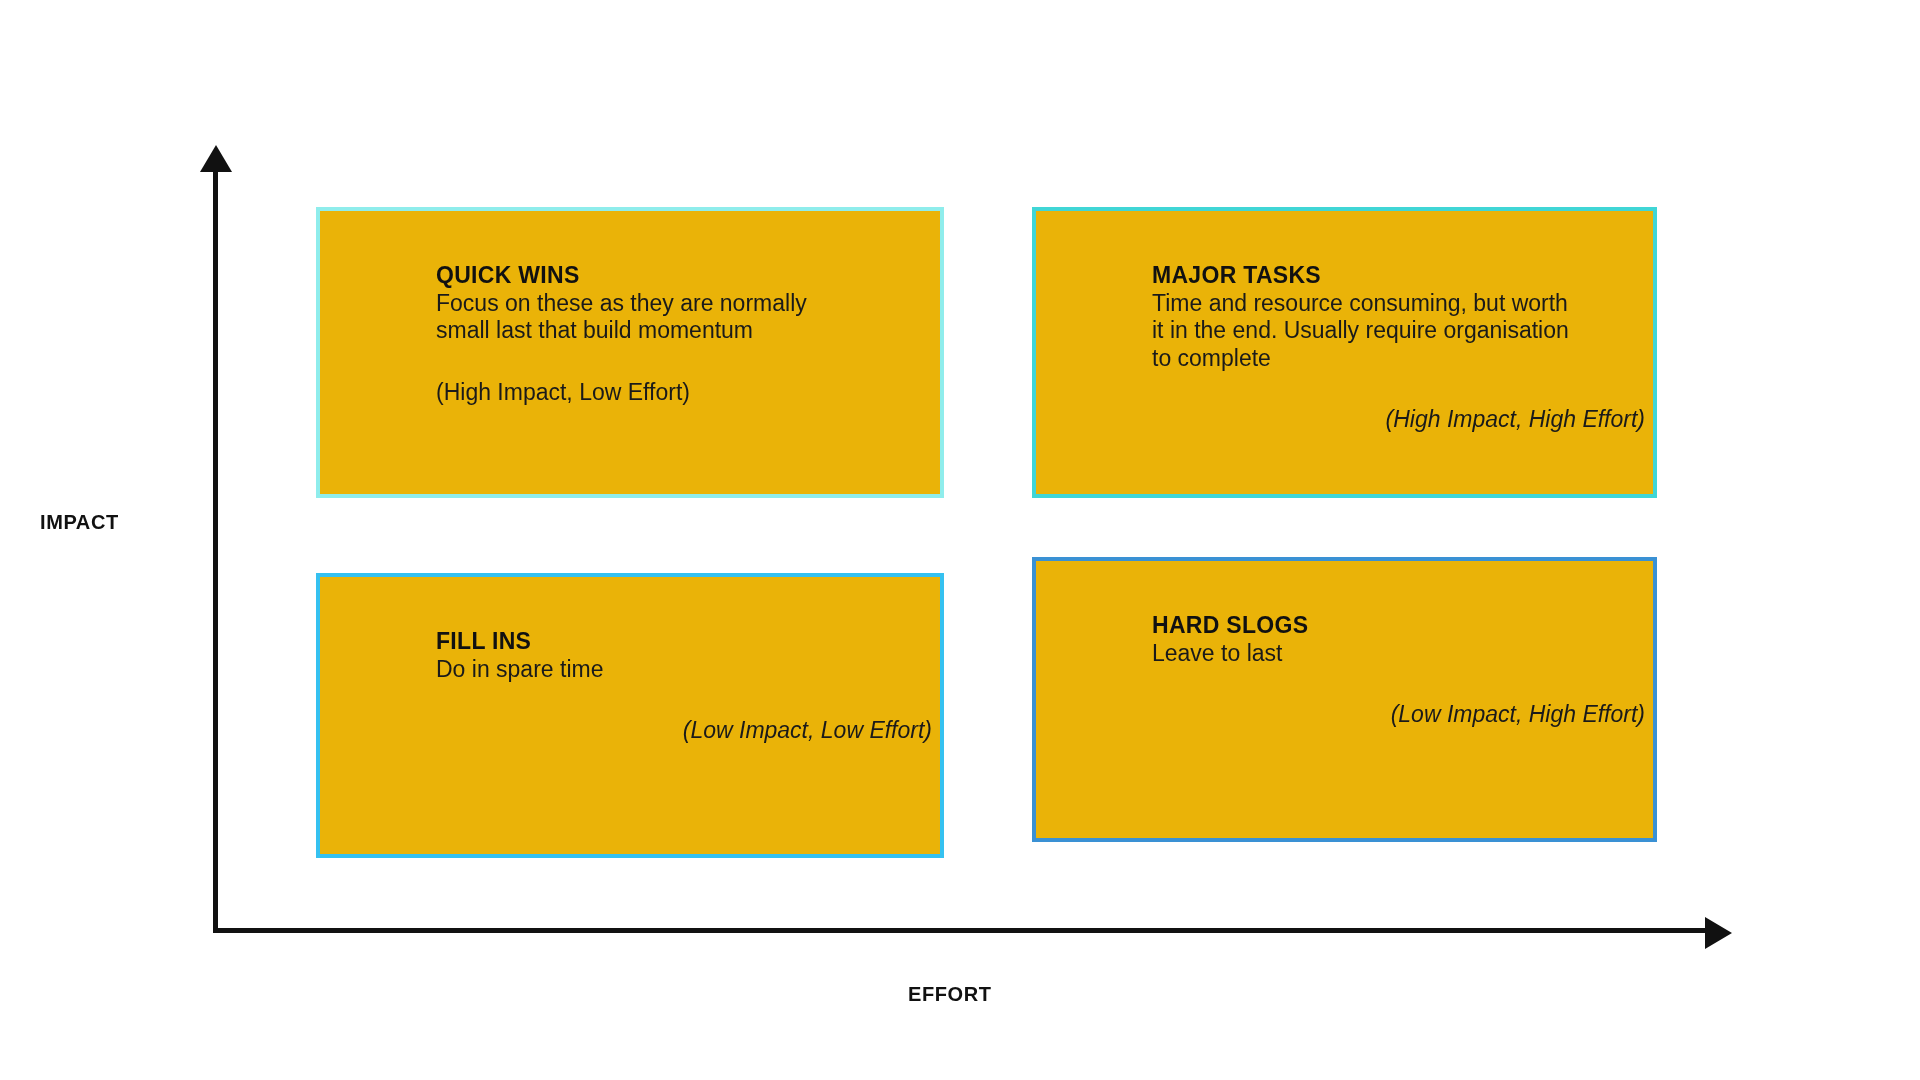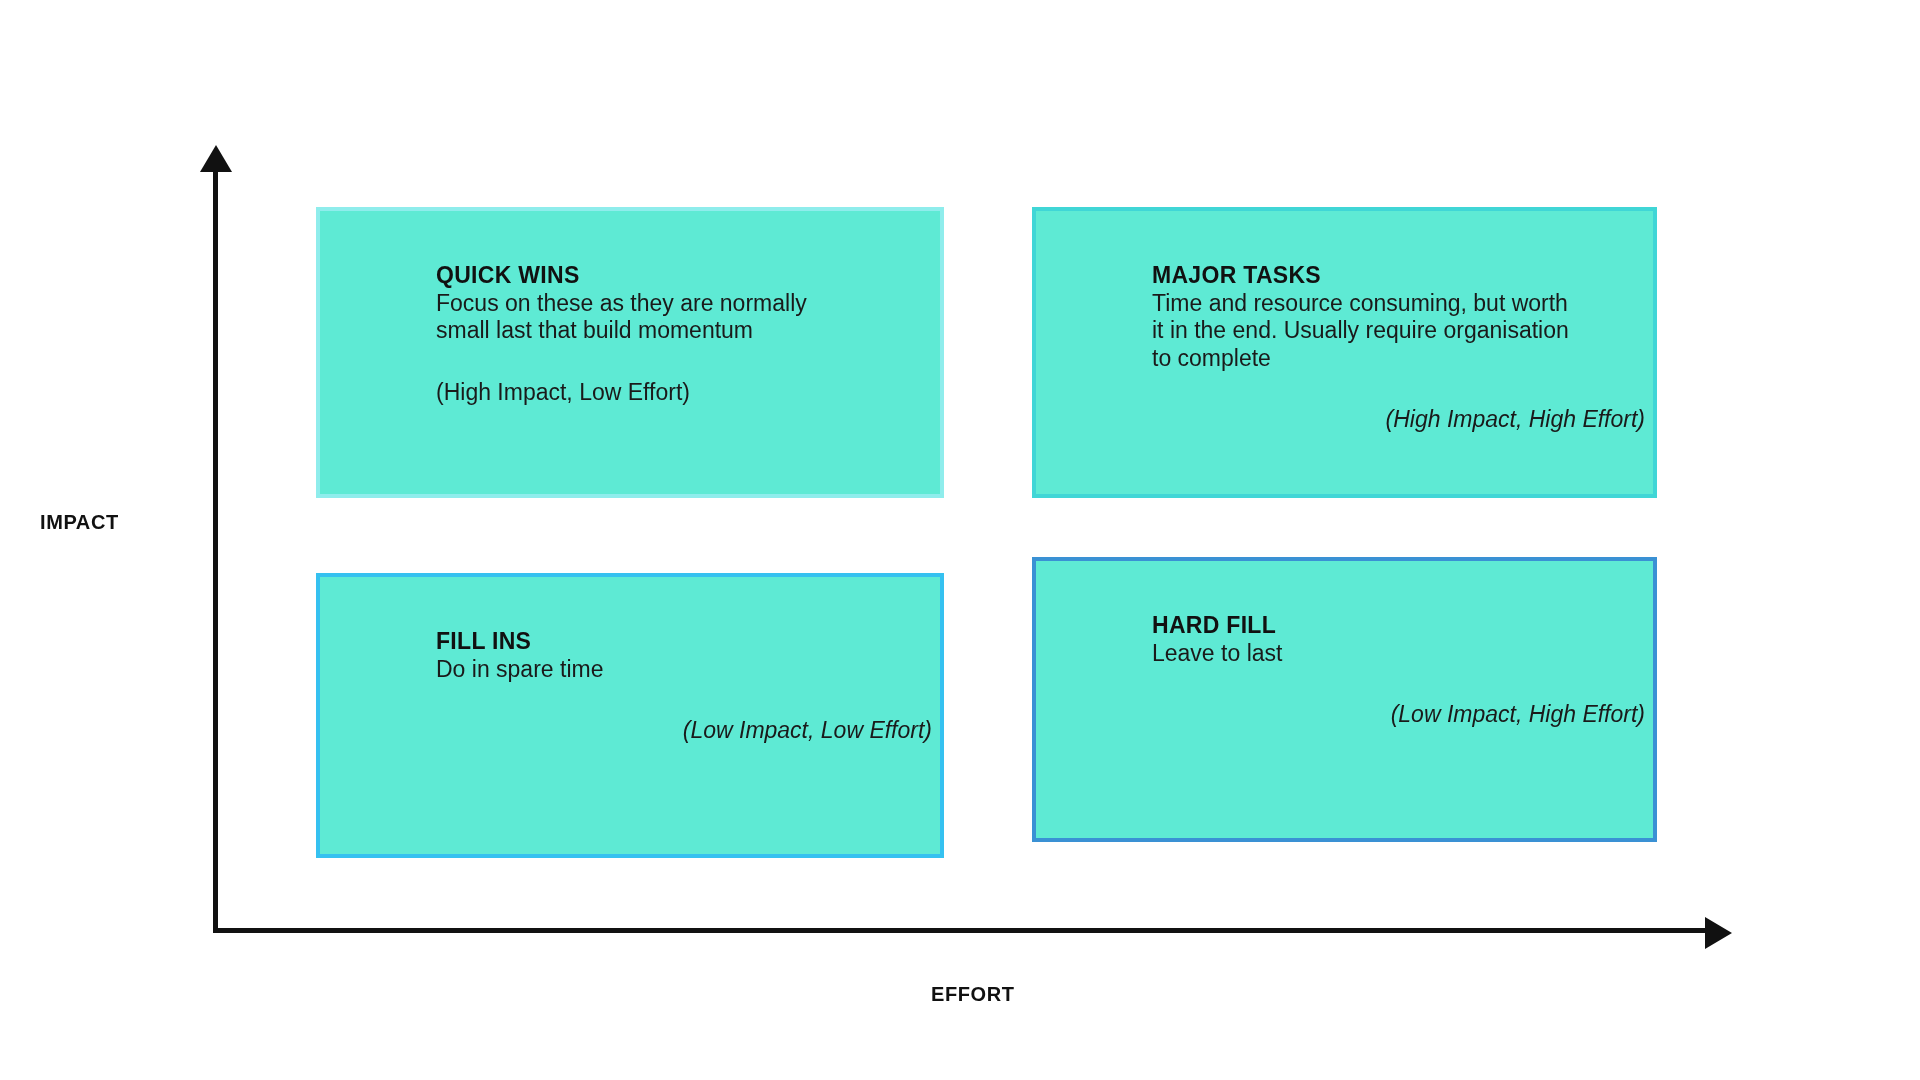--- a/index.html
+++ b/index.html
@@ -60,27 +60,27 @@
   
   .axis-title {
     position: absolute;
     font-weight: bold;
     font-size: 20px;
     letter-spacing: 0.6px;
     color: #111111;
     white-space: nowrap;
   }
   #impact-label { left: 40px; top: 511px; }
-  #effort-label { left: 931px; top: 983px; text-align: right; }
+  #effort-label { left: 908px; top: 983px; text-align: right; }
 
   
   .quadrant {
     position: absolute;
     box-sizing: border-box;
-    background: #5eead4;
+    background: #eab308;
     border-style: solid;
     border-width: 4px;
   }
   #quadrant-quick-wins  { left: 316px;  top: 207px; width: 628px; height: 291px; }
   #quadrant-major-tasks { left: 1032px; top: 207px; width: 625px; height: 291px; text-decoration: underline; }
   #quadrant-fill-ins    { left: 316px;  top: 557px; width: 628px; height: 285px; margin-top: 16px; }
   #quadrant-hard-slogs  { left: 1032px; top: 557px; width: 625px; height: 285px; }
 
   .q-content {
     position: absolute;
@@ -144,19 +144,19 @@
   <div id="quadrant-fill-ins" class="quadrant" style="border-color: rgb(53, 193, 240);">
     <div class="q-content">
       <p class="q-title">FILL INS</p>
       <p class="q-desc">Do in spare time</p>
       <p class="q-note italic">(Low Impact, Low Effort)</p>
     </div>
   </div>
 
   <div id="quadrant-hard-slogs" class="quadrant" style="border-color: rgb(58, 145, 212);">
     <div class="q-content">
-      <p class="q-title">HARD FILL</p>
+      <p class="q-title">HARD SLOGS</p>
       <p class="q-desc">Leave to last</p>
       <p class="q-note italic">(Low Impact, High Effort)</p>
     </div>
   </div>
 
 </div>
 
 </body></html>

